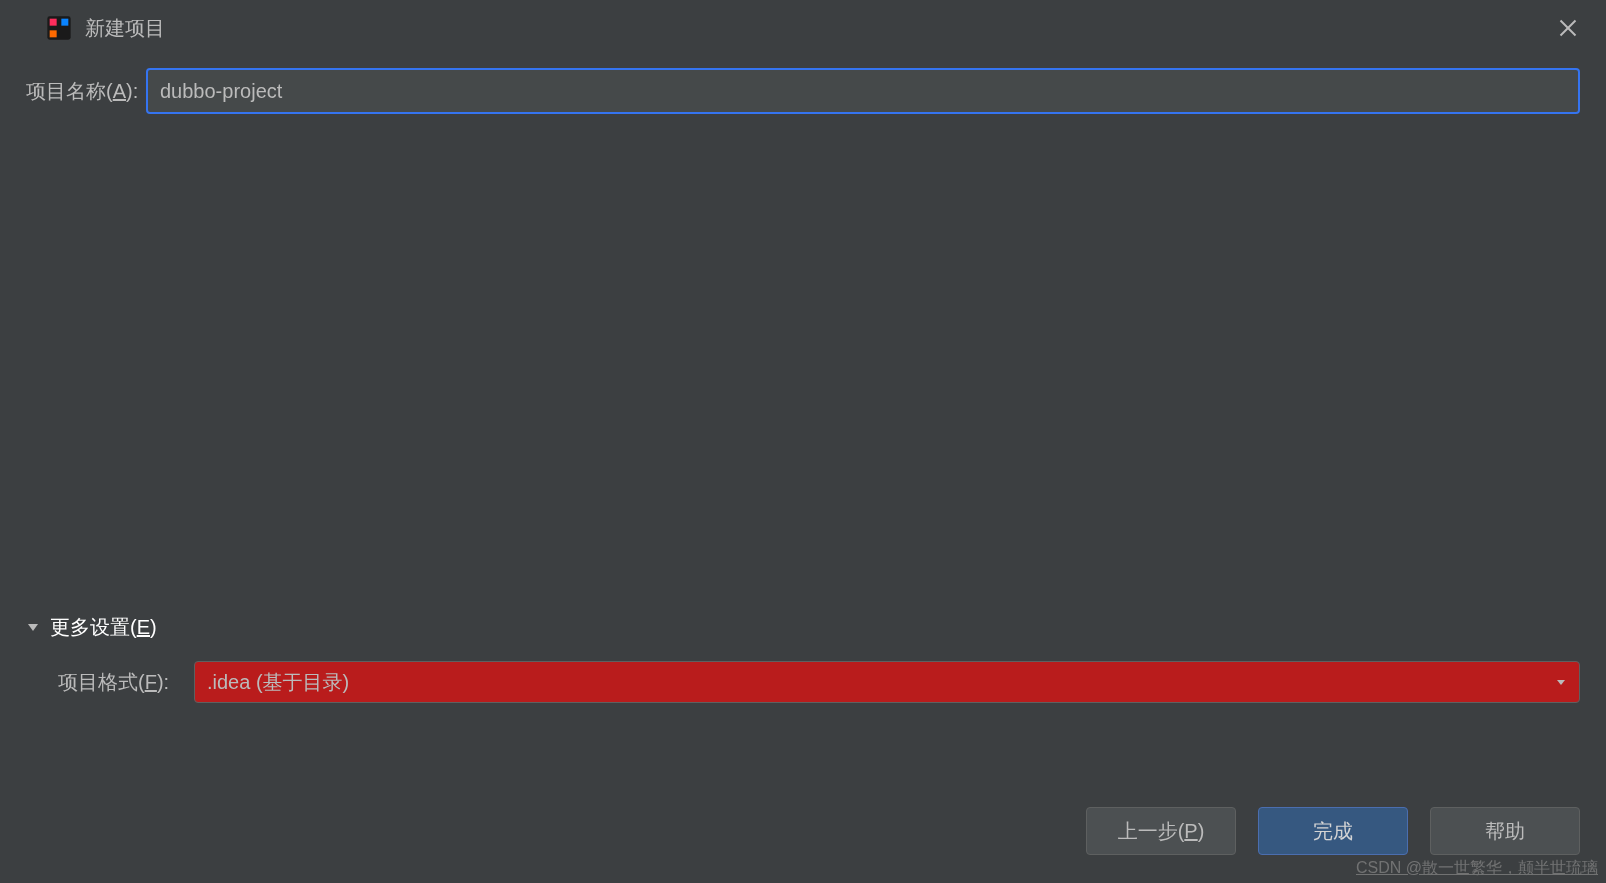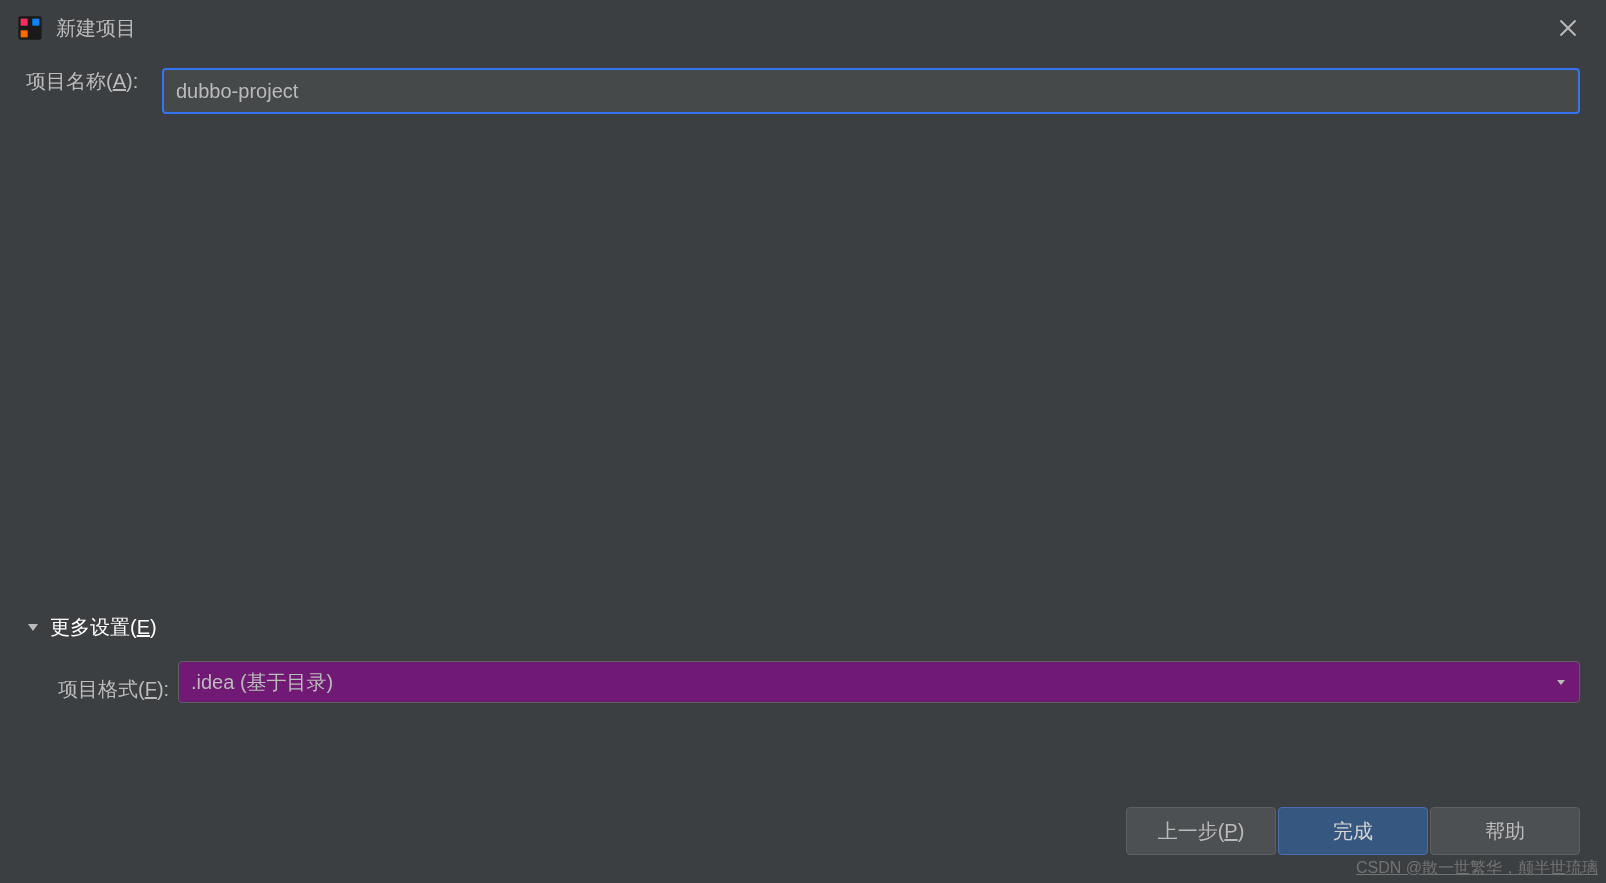--- a/index.html
+++ b/index.html
@@ -16,20 +16,21 @@
       font-size: 19px;
       overflow: hidden;
       position: relative;
     }
     .titlebar {
       display: flex;
       align-items: center;
       height: 56px;
       padding: 0 16px;
       background: #3c3f41;
+      margin-left: 29px;
     }
     .titlebar-icon {
       width: 28px;
       height: 28px;
       margin-right: 12px;
       display: flex;
       align-items: center;
       justify-content: center;
     }
     .titlebar-title {
@@ -48,22 +49,22 @@
     }
     .close-btn svg {
       width: 20px;
       height: 20px;
     }
     .content {
       padding: 12px 26px 0 26px;
     }
     .form-row {
       display: flex;
+      align-items: center;
       margin-bottom: 20px;
-      gap: 16px;
     }
     .form-label {
       width: 120px;
       color: #bbbbbb;
       font-size: 20px;
       flex-shrink: 0;
     }
     .form-label u {
       text-decoration: underline;
     }
@@ -111,32 +112,33 @@
     .expander-arrow {
       margin-right: 10px;
       color: #bbbbbb;
     }
     .expander-title {
       color: #ffffff;
       font-size: 20px;
     }
     .sub-row {
       display: flex;
-      align-items: flex-end;
+      align-items: center;
       margin-left: 32px;
+      gap: 16px;
     }
     .sub-label {
       width: 120px;
       color: #bbbbbb;
       font-size: 20px;
     }
     .dropdown {
       flex: 1;
       height: 42px;
-      background: #701a75;
+      background: #b91c1c;
       border: 1px solid #5e6060;
       border-radius: 4px;
       display: flex;
       align-items: center;
       padding: 0 12px;
       cursor: pointer;
       position: relative;
     }
     .dropdown-value {
       color: #bbbbbb;
@@ -144,21 +146,21 @@
       flex: 1;
     }
     .dropdown-arrow {
       color: #bbbbbb;
     }
     .footer {
       position: absolute;
       bottom: 28px;
       right: 26px;
       display: flex;
-      gap: 2px;
+      gap: 22px;
     }
     .btn {
       height: 48px;
       padding: 0 28px;
       border: 1px solid #5e6060;
       border-radius: 4px;
       background: #4c5052;
       color: #bbbbbb;
       font-size: 20px;
       cursor: pointer;

